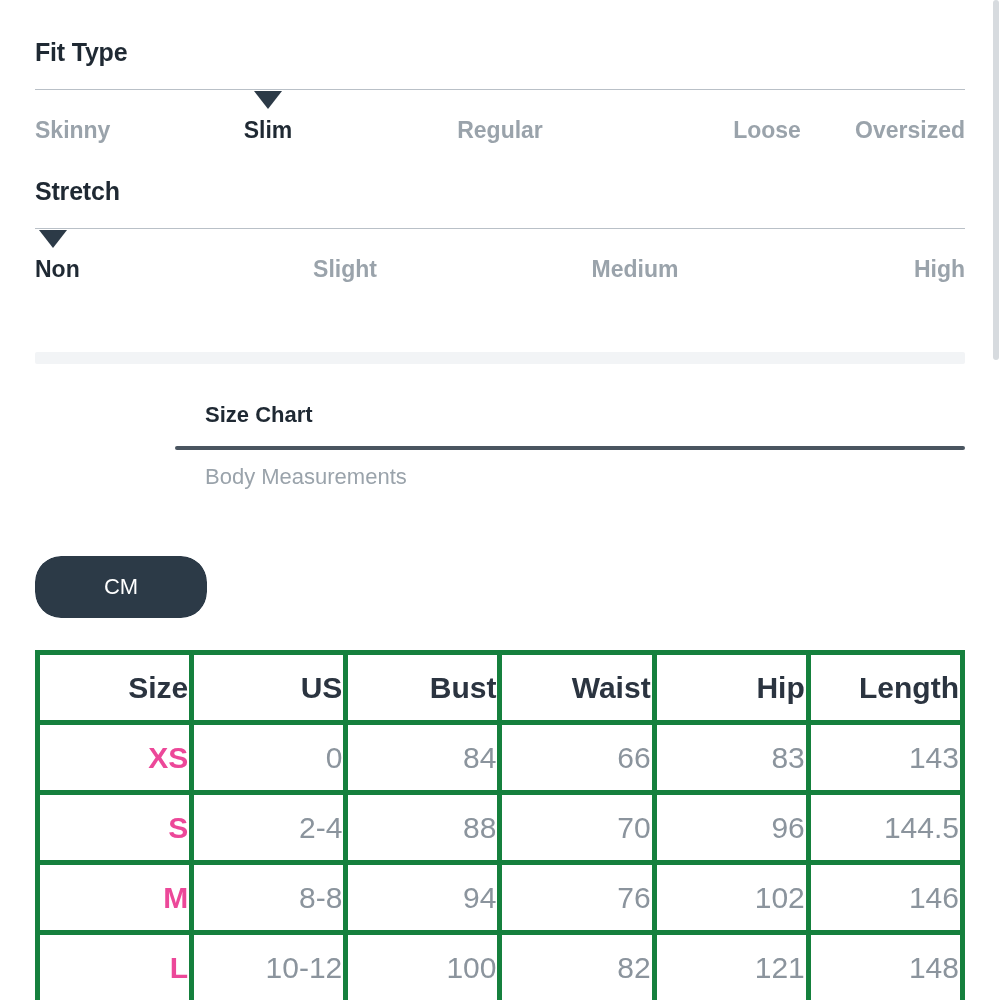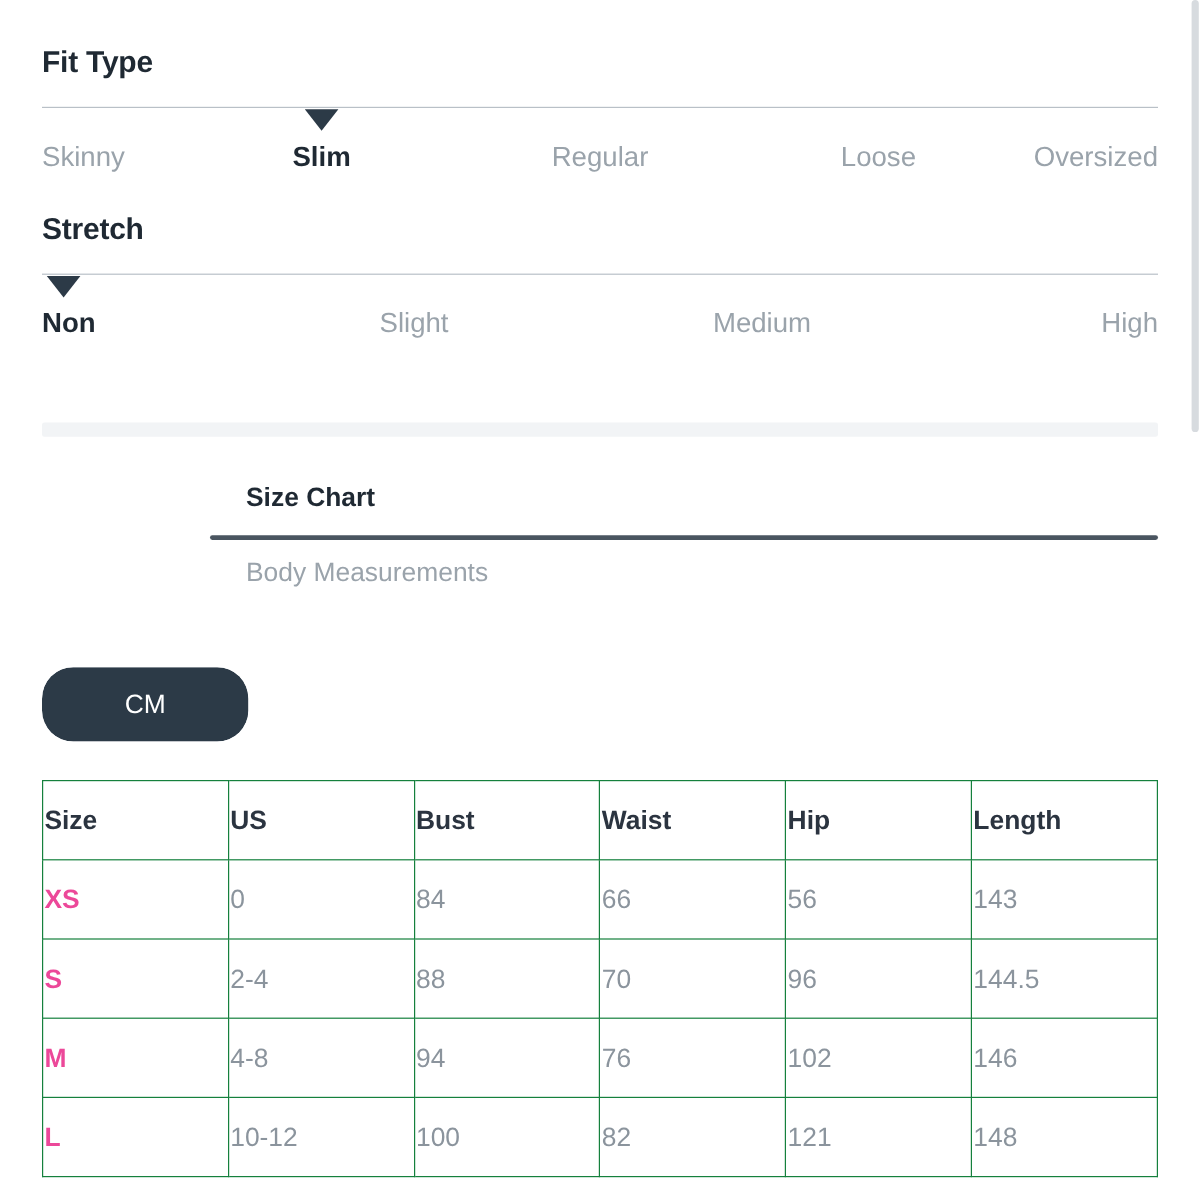--- a/index.html
+++ b/index.html
@@ -66,20 +66,21 @@
     height: 40px;
     margin-top: 22px;
   }
   .labels span {
     position: absolute;
     top: 0;
     font-size: 23px;
     color: #9aa3ab;
     white-space: nowrap;
     transform: translateX(-50%);
+    font-weight: bold;
   }
   .labels span.active {
     color: #1f2933;
     font-weight: bold;
   }
   .labels span.edge-left { transform: translateX(0); }
   .labels span.edge-right { transform: translateX(-100%); }
 
   
   .section-divider {
@@ -148,24 +149,24 @@
 
   
   table.size-table {
     margin-top: 32px;
     border-collapse: collapse;
     width: 930px;
     table-layout: fixed;
   }
   table.size-table th,
   table.size-table td {
-    border: 1px solid #15803d;
+    border: 5px solid #15803d;
     height: 63px;
-    text-align: left;
-    font-size: 22px;
+    text-align: right;
+    font-size: 30px;
     color: #8b949d;
     font-weight: normal;
   }
   table.size-table th {
     color: #2b3440;
     font-weight: bold;
   }
   table.size-table td.size-cell {
     color: #ec4899;
     font-weight: bold;
@@ -199,21 +200,21 @@
   <div class="attr-block">
     <div class="attr-title">Fit Type</div>
     <div class="track-wrap">
       <div class="track"></div>
       <div class="marker" style="left:25%;"></div>
     </div>
     <div class="labels">
       <span class="edge-left" style="left:0px;">Skinny</span>
       <span class="active" style="left:233px;">Slim</span>
       <span style="left:465px;">Regular</span>
-      <span style="left:697px;">Loose</span>
+      <span style="left:732px;">Loose</span>
       <span class="edge-right" style="left:930px;">Oversized</span>
     </div>
   </div>
 
   
   <div class="attr-block" style="margin-top:-18px;">
     <div class="attr-title">Stretch</div>
     <div class="track-wrap">
       <div class="track"></div>
       <div class="marker" style="left:18px;"></div>
@@ -250,34 +251,34 @@
         <th>Hip</th>
         <th>Length</th>
       </tr>
     </thead>
     <tbody>
       <tr>
         <td class="size-cell">XS</td>
         <td>0</td>
         <td>84</td>
         <td>66</td>
-        <td>56</td>
+        <td>83</td>
         <td>143</td>
       </tr>
       <tr>
         <td class="size-cell">S</td>
         <td>2-4</td>
         <td>88</td>
         <td>70</td>
         <td>96</td>
         <td>144.5</td>
       </tr>
       <tr>
         <td class="size-cell">M</td>
-        <td>4-8</td>
+        <td>8-8</td>
         <td>94</td>
         <td>76</td>
         <td>102</td>
         <td>146</td>
       </tr>
       <tr>
         <td class="size-cell">L</td>
         <td>10-12</td>
         <td>100</td>
         <td>82</td>

